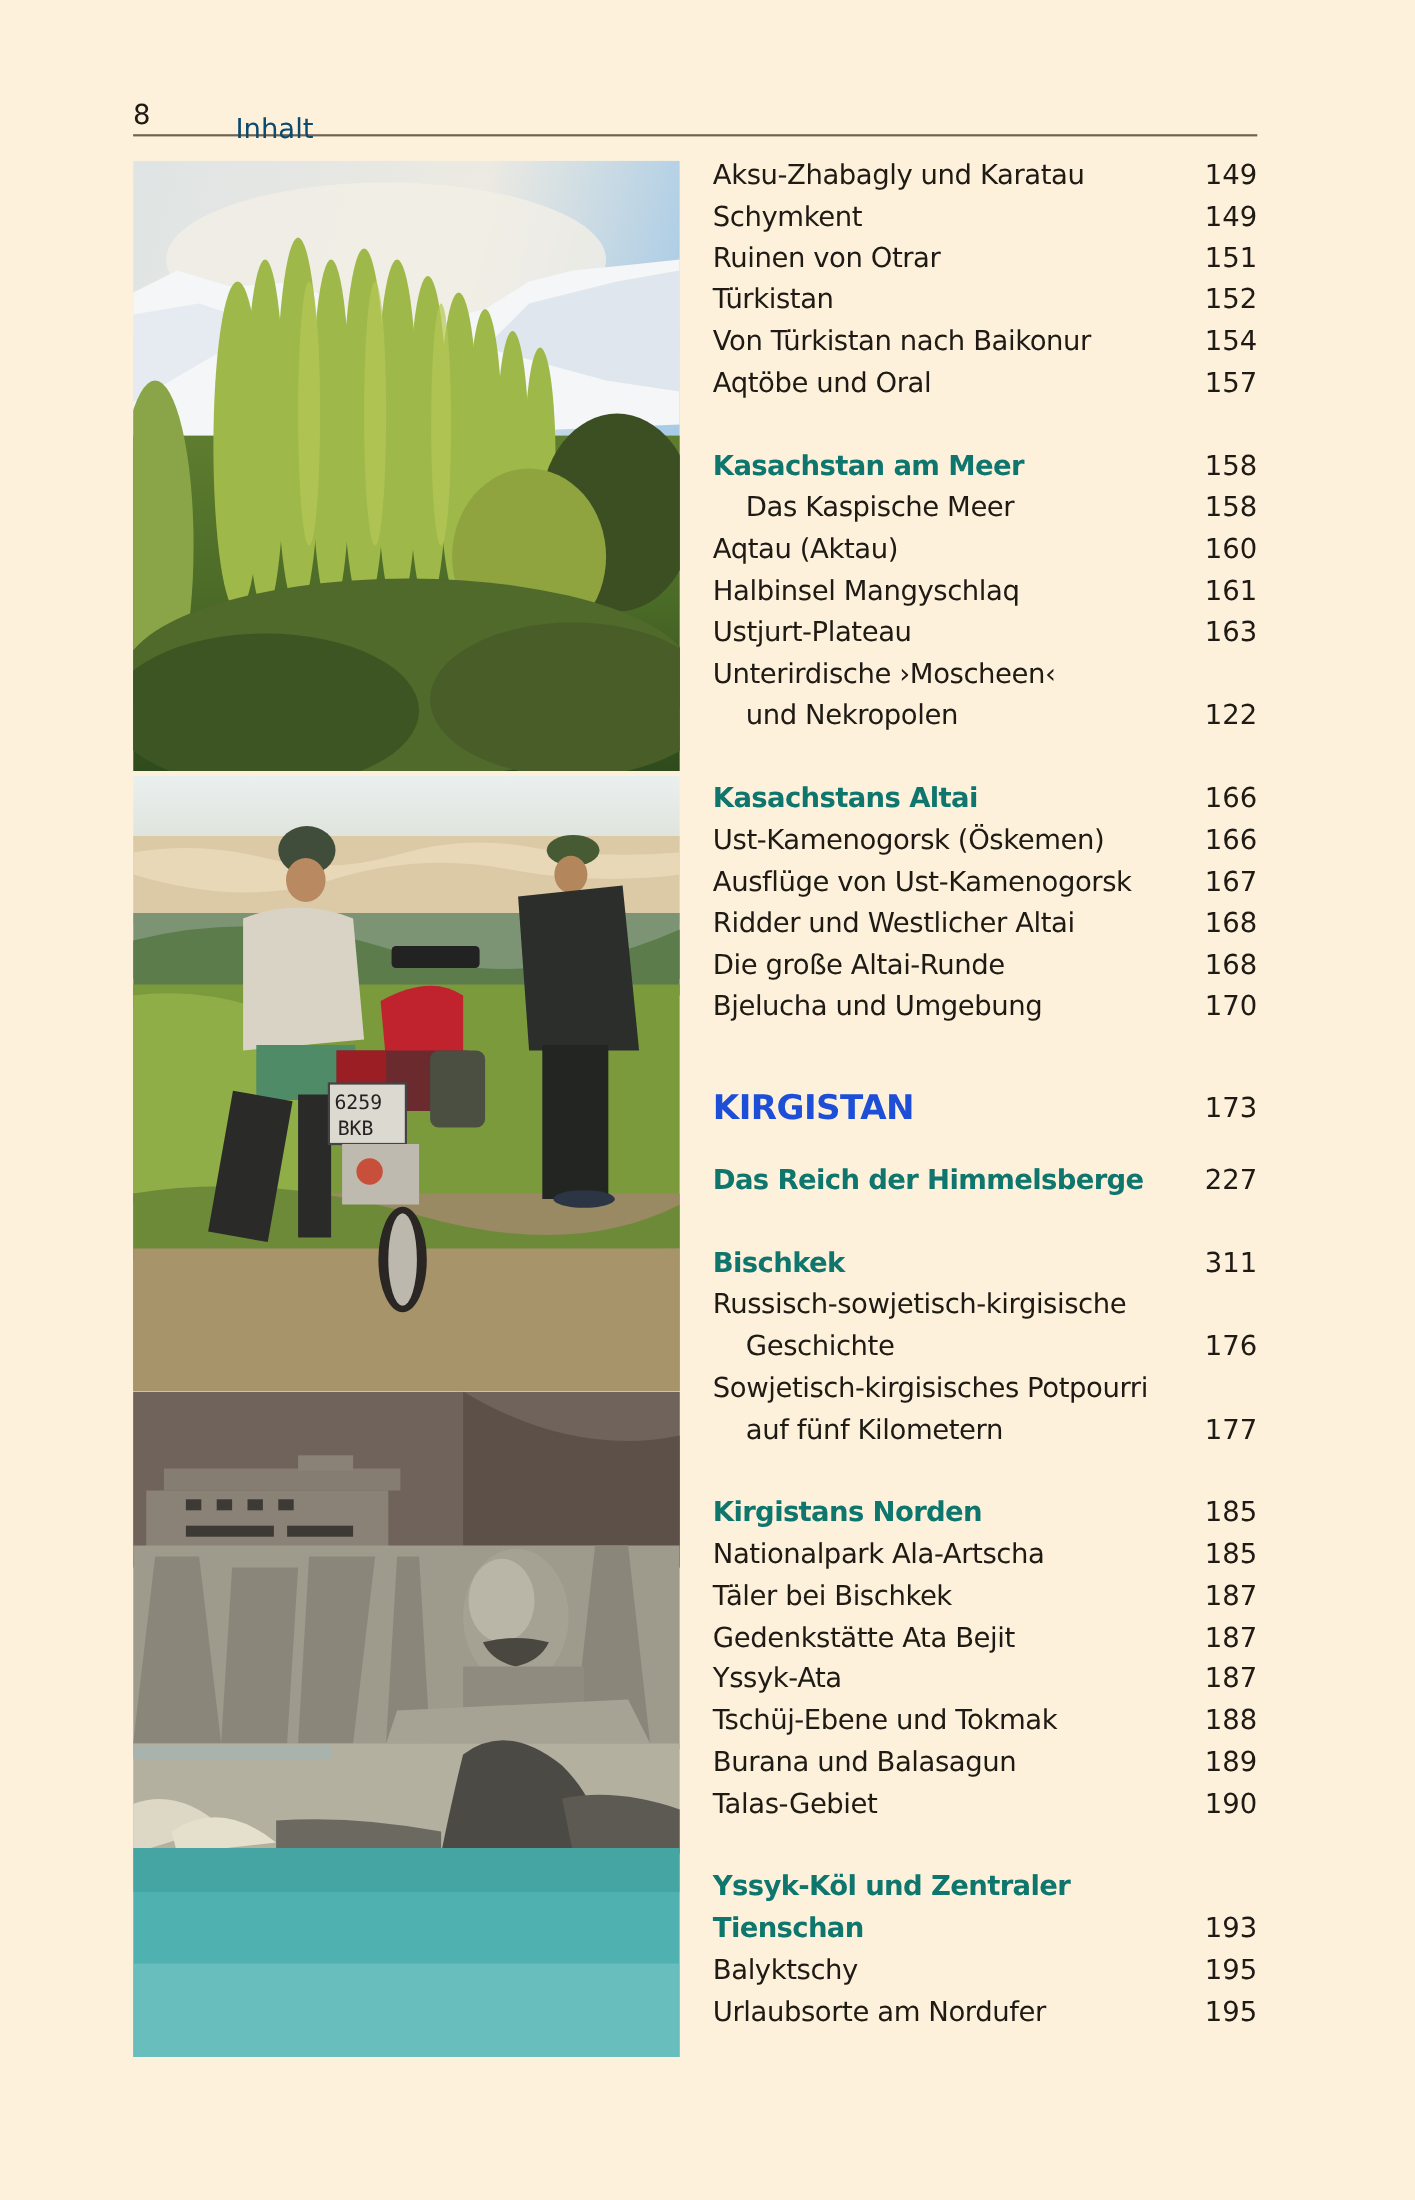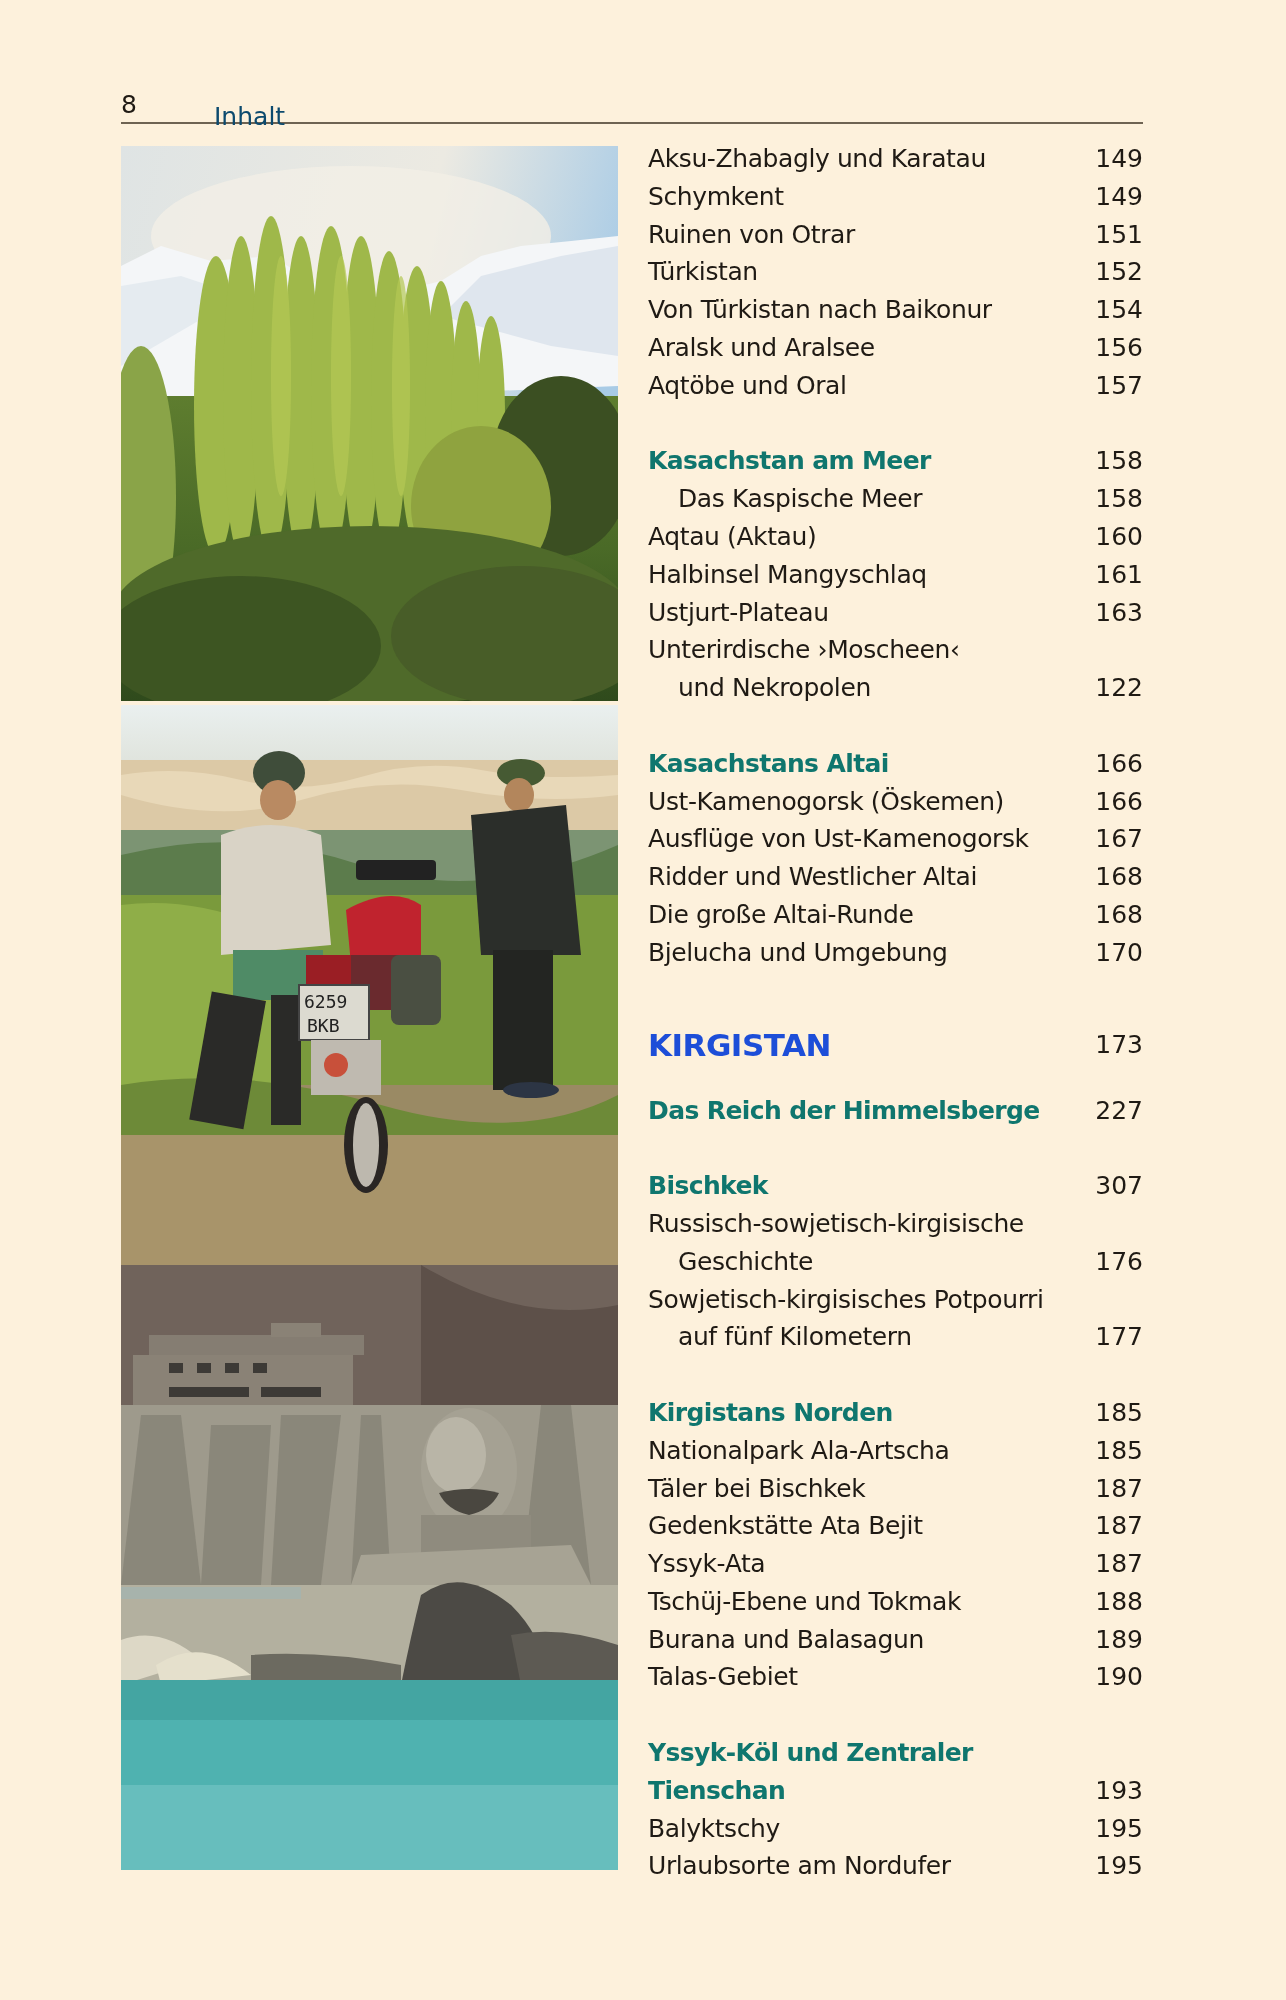--- a/index.html
+++ b/index.html
@@ -262,24 +262,20 @@
     </div>
   <div class="row">
       <span class="label">Türkistan</span>
       <span class="page">152</span>
     </div>
   <div class="row">
       <span class="label">Von Türkistan nach Baikonur</span>
       <span class="page">154</span>
     </div>
   <div class="row">
-      <span class="label">Aralsk und Aralsee</span>
-      <span class="page">156</span>
-    </div>
-  <div class="row">
       <span class="label">Aqtöbe und Oral</span>
       <span class="page">157</span>
     </div>
 
   <div class="gap"></div>
 
   <div class="row heading">
       <span class="label">Kasachstan am Meer</span>
       <span class="page">158</span>
     </div>
@@ -344,21 +340,21 @@
   <div class="gap-md"></div>
   <div class="row heading">
       <span class="label">Das Reich der Himmelsberge</span>
       <span class="page">227</span>
     </div>
 
   <div class="gap"></div>
 
   <div class="row heading">
       <span class="label">Bischkek</span>
-      <span class="page">307</span>
+      <span class="page">311</span>
     </div>
   <div class="row">
       <span class="label">Russisch-sowjetisch-kirgisische</span>
       <span class="page"></span>
     </div>
   <div class="row indent">
       <span class="label">Geschichte</span>
       <span class="page">176</span>
     </div>
   <div class="row">

